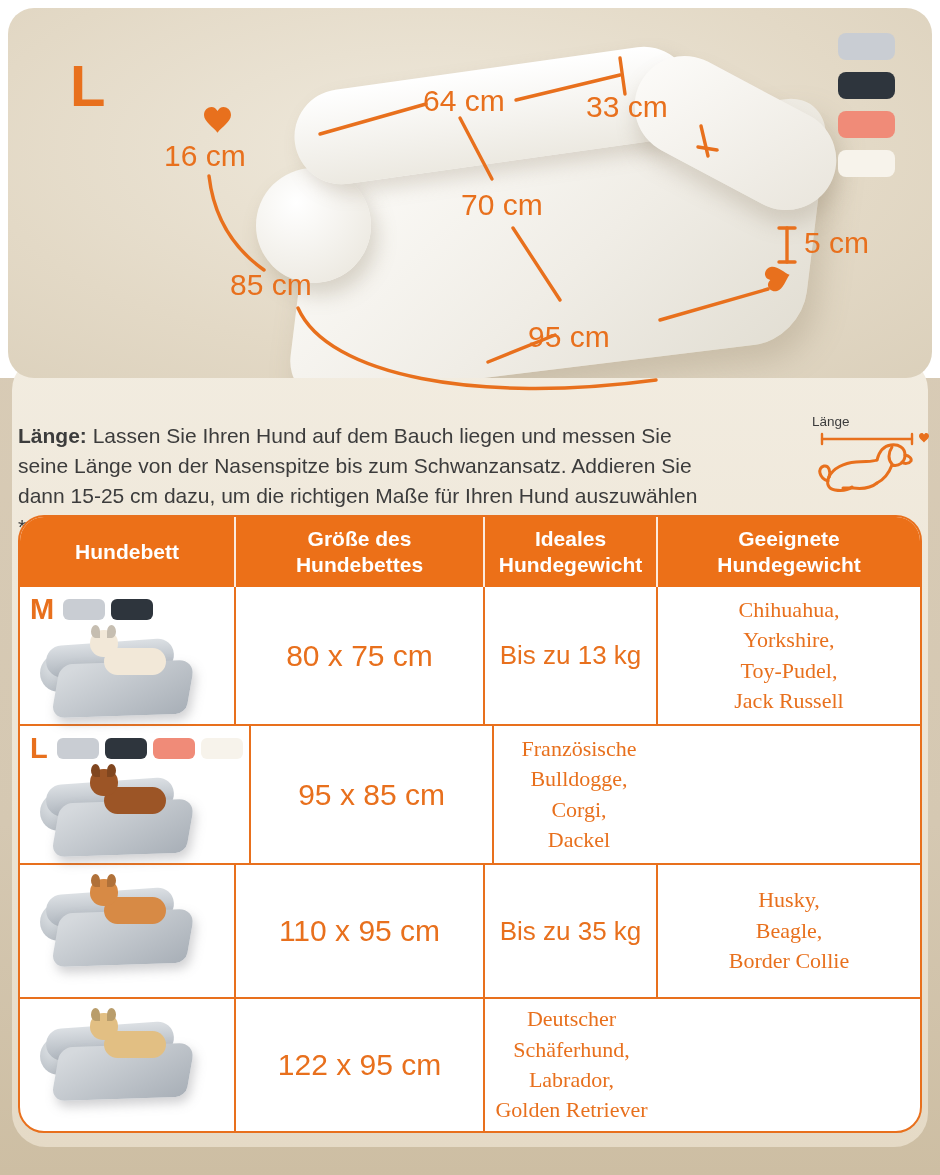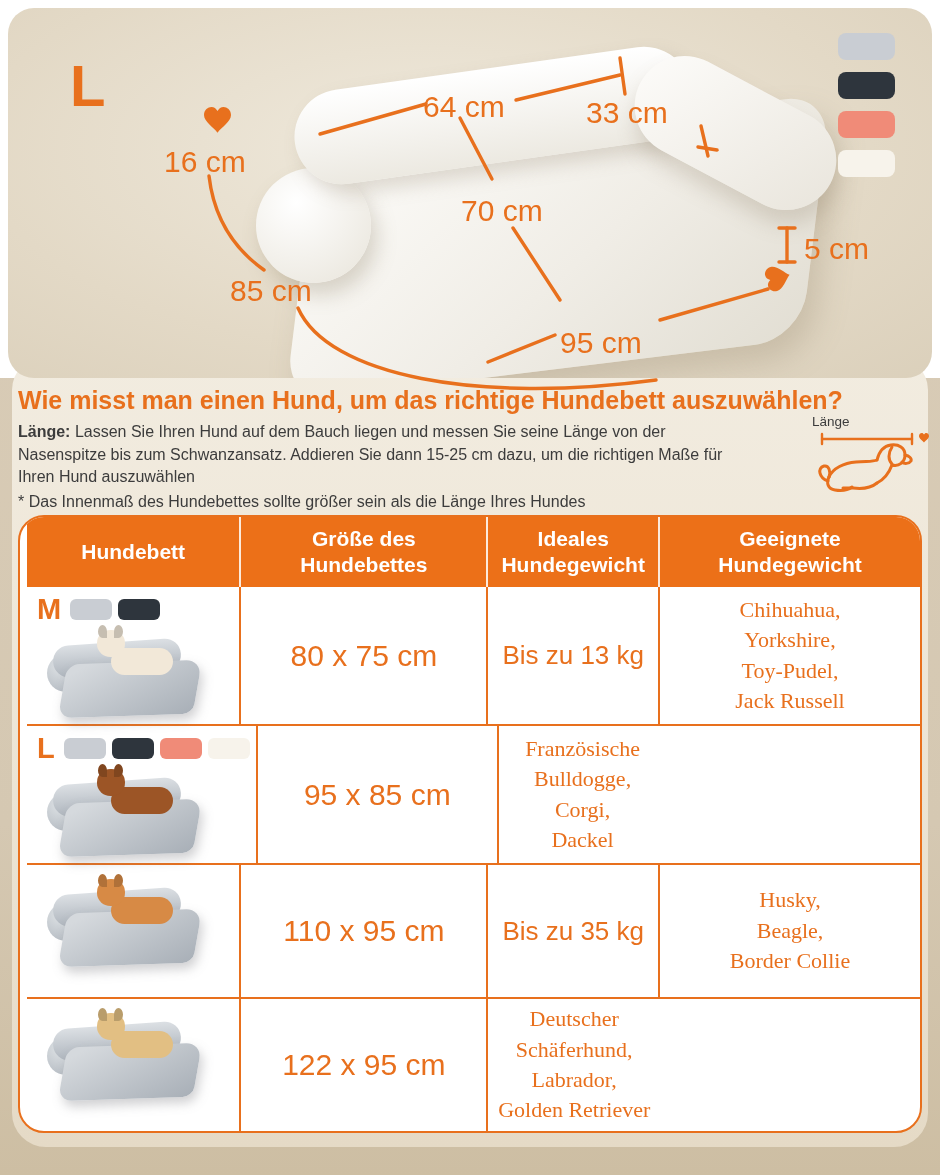--- a/index.html
+++ b/index.html
@@ -42,34 +42,34 @@
     transform:rotate(28deg);
     background:linear-gradient(120deg,#FDFCFA,#E9E5DC);
     box-shadow:8px 12px 20px rgba(140,125,100,.25);
   }
   .bed .armL {
     position:absolute; left:18px; top:130px; width:115px; height:115px; border-radius:50%;
     background:radial-gradient(circle at 35% 30%,#FFFFFF,#E8E4DA);
     box-shadow:6px 12px 20px rgba(140,125,100,.3);
   }
   .dims-svg { position:absolute; left:0; top:0; width:924px; height:400px; z-index:3; pointer-events:none; overflow:visible; }
-  .dim-label { position:absolute; color:#E8701D; font-size:30px; font-weight:500; z-index:4; white-space:nowrap;margin-top:6px; }
+  .dim-label { position:absolute; color:#E8701D; font-size:30px; font-weight:500; z-index:4; white-space:nowrap; }
   .swatch-col { position:absolute; left:830px; top:25px; display:flex; flex-direction:column; gap:12px; z-index:5; }
   .swatch-col .chip { width:57px; height:27px; border-radius:8px; display:block; }
   
   .guide-heading { position:absolute; left:18px; top:386px; width:830px; font-size:25px; font-weight:bold; color:#E8701D; }
-  .guide-text { position:absolute; left:18px; top:421px; width:706px; font-size:16px; line-height:1.42; color:#3C3C3C; }
+  .guide-text { position:absolute; left:18px; top:421px; width:706px; font-size:21px; line-height:1.42; color:#3C3C3C; }
   .guide-note { margin-top:2px; }
   .measure-diagram { position:absolute; left:812px; top:414px; width:122px; height:102px; text-align:left; }
   .measure-diagram .lbl { font-size:13.5px; color:#3C3C3C; }
   
   .size-table {
     position:absolute; left:18px; top:515px; width:904px; height:618px;
     background:#FFFFFF; border:2px solid #E8701D; border-radius:26px; overflow:hidden;
-    display:flex; flex-direction:column;padding-left:7px;
+    display:flex; flex-direction:column;
   }
   .thead { display:grid; grid-template-columns:216fr 249fr 173fr 262fr; height:70px; background:#EC7018; flex:0 0 auto; }
   .th {
     display:flex; align-items:center; justify-content:center; text-align:center;
     color:#FFFFFF; font-weight:bold; font-size:21px; line-height:1.22; padding:0 8px;
     border-right:2px solid rgba(255,255,255,.85);
   }
   .th:last-child { border-right:none; }
   .tbody { flex:1; display:flex; flex-direction:column; }
   .trow { flex:1; display:grid; grid-template-columns:216fr 249fr 173fr 262fr; }
@@ -150,31 +150,30 @@
       </g>
     </svg>
 
     <div class="size-badge">L</div>
     <div class="dim-label" style="left:415px; top:76px;">64 cm</div>
     <div class="dim-label" style="left:578px; top:82px;text-align:center;">33 cm</div>
     <div class="dim-label" style="left:156px; top:131px;">16 cm</div>
     <div class="dim-label" style="left:453px; top:180px;">70 cm</div>
     <div class="dim-label" style="left:222px; top:260px;">85 cm</div>
     <div class="dim-label" style="left:796px; top:218px;">5 cm</div>
-    <div class="dim-label" style="left:552px; top:312px;">95 cm</div>
+    <div class="dim-label" style="left:520px; top:312px;">95 cm</div>
 
     <div class="swatch-col">
         <span class="chip" style="background: rgb(201, 205, 211);"></span>
         <span class="chip" style="background: rgb(46, 53, 61);"></span>
         <span class="chip" style="background: rgb(240, 139, 120);"></span>
         <span class="chip" style="background: rgb(247, 243, 235);"></span>
       </div>
   </div>
 
-  <h1 class="guide-heading">Wie misst man einen Hund, um das richtige Hundebett auszuwählen?</h1>
   <div class="guide-text">
     <div><b>Länge:</b><span> Lassen Sie Ihren Hund auf dem Bauch liegen und messen Sie seine Länge von der Nasenspitze bis zum Schwanzansatz. Addieren Sie dann 15-25 cm dazu, um die richtigen Maße für Ihren Hund auszuwählen</span></div>
     <div class="guide-note">* Das Innenmaß des Hundebettes sollte größer sein als die Länge Ihres Hundes</div>
   </div>
 
   <div class="measure-diagram">
     <div class="lbl">Länge</div>
     <svg width="122" height="84" viewBox="0 0 122 84">
       <g stroke="#E8701D" stroke-width="2.4" fill="none" stroke-linecap="round">
         <path d="M10,10 H100"></path>

